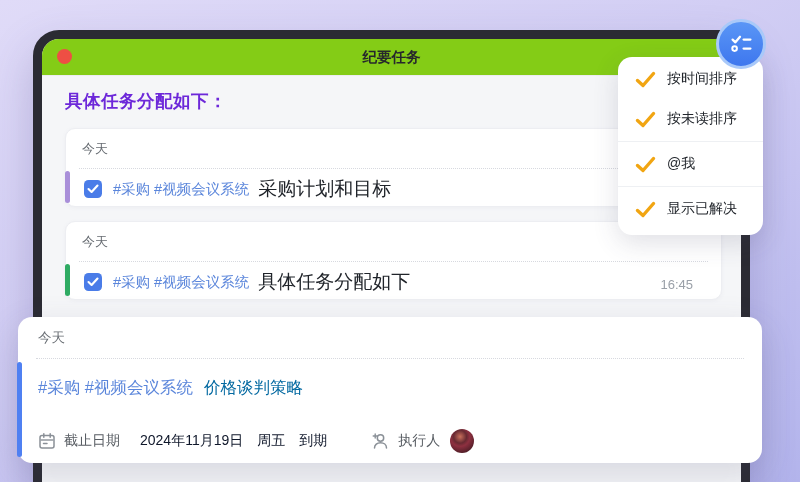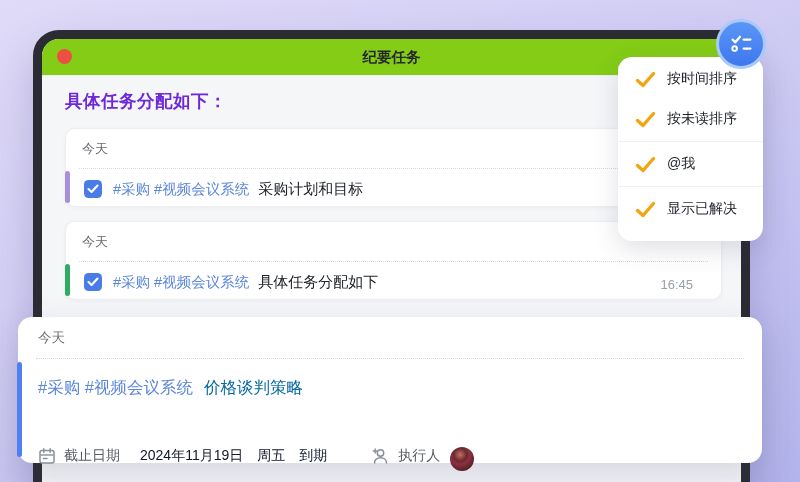--- a/index.html
+++ b/index.html
@@ -40,26 +40,26 @@
   .card2{top:182px}
   .group-date{position:absolute;left:16px;top:11px;font-size:13px;color:#676c72;}
   .group-divider{position:absolute;left:13px;right:13px;top:39px;border-top:1px dotted #d7d9df;}
   .accent-bar{position:absolute;left:-1px;top:42px;width:5px;height:32px;border-radius:3px;}
   .task-row{position:absolute;left:18px;top:49px;height:22px;display:flex;align-items:center;}
   .checkbox{
     width:18px;height:18px;border-radius:4.5px;flex:0 0 auto;
     display:flex;align-items:center;justify-content:center;margin-right:11px;
   }
   .tags{font-size:14.5px;}
-  .task-title{font-size:15px;color:#20242a;margin-left:9px;}
+  .task-title{font-size:19px;color:#20242a;margin-left:9px;}
   .time-label{position:absolute;right:28px;top:55px;font-size:13px;color:#9aa0a8;text-align:center;}
   
   .menu{
     position:absolute;left:618px;top:57px;width:145px;z-index:20;background:#fff;
-    border-radius:14px;box-shadow:0 8px 26px rgba(60,64,92,.16);padding:2px 0 12px;
+    border-radius:14px;box-shadow:0 8px 26px rgba(60,64,92,.16);padding:2px 0 6px;
   }
   .menu-item{height:40px;display:flex;align-items:center;padding-left:17px;cursor:default;}
   .menu-item span.lbl{font-size:14px;color:#22262c;margin-left:11px;}
   .menu-divider{border-top:1px solid #eef0f3;margin:2px 0;}
   
   .fab{
     position:absolute;left:716px;top:19px;width:44px;height:44px;border-radius:50%;z-index:30;
     background:linear-gradient(180deg,#5a96f6,#3e77ee);
     border:3px solid #a9c9f9;display:flex;align-items:center;justify-content:center;
   }
@@ -68,22 +68,22 @@
     position:absolute;left:18px;top:317px;width:744px;height:146px;background:#fff;
     border-radius:14px;z-index:15;box-shadow:0 12px 34px rgba(70,70,112,.18);
   }
   .bc-date{position:absolute;left:20px;top:12px;font-size:13.5px;color:#676c72;}
   .bc-divider{position:absolute;left:18px;right:18px;top:41px;border-top:1px dotted #d7d9df;}
   .bc-bar{position:absolute;left:-1px;top:45px;width:5px;height:95px;border-radius:3px;}
   .bc-row{position:absolute;left:20px;top:60px;display:flex;align-items:center;}
   .bc-row .tags{font-size:16.5px;}
   .bc-title{font-size:16.5px;color:#0369a1;margin-left:11px;}
   .bc-meta{
-    position:absolute;left:20px;top:110px;height:28px;display:flex;align-items:flex-start;
-    font-size:14px;color:#585d63;margin-top:20px;
+    position:absolute;left:20px;top:110px;height:28px;display:flex;align-items:center;
+    font-size:14px;color:#585d63;
   }
   .bc-meta .value{color:#0f172a;}
   .m8{margin-left:8px}.m14{margin-left:14px}.m44{margin-left:44px}.m10{margin-left:10px}.m20{margin-left:20px}
   .avatar{
     width:24px;height:24px;border-radius:50%;flex:0 0 auto;
     background:radial-gradient(circle at 42% 32%,#c9705c 0%,#93364184 30%,#8e3040 45%,#271217 100%),#3a1d22;
   }
   .icon-gray{color:#8a9097;display:flex;align-items:center;}
 </style>
 </head>

